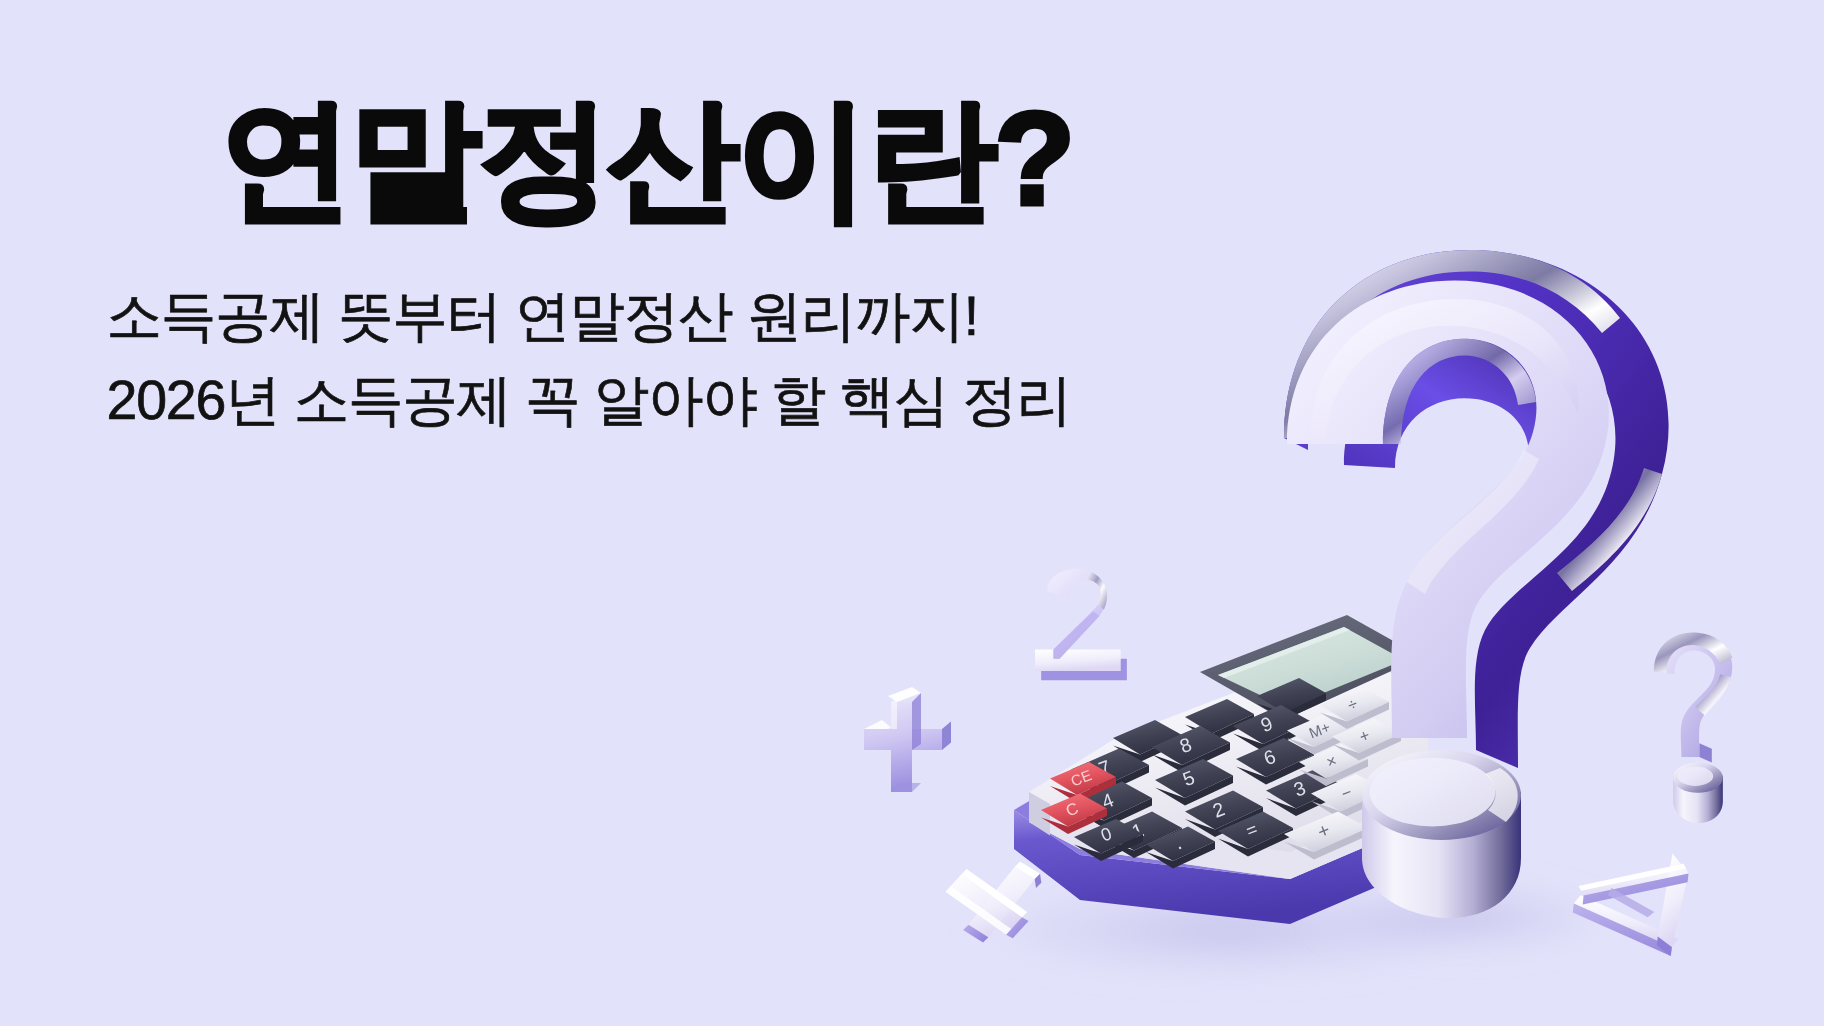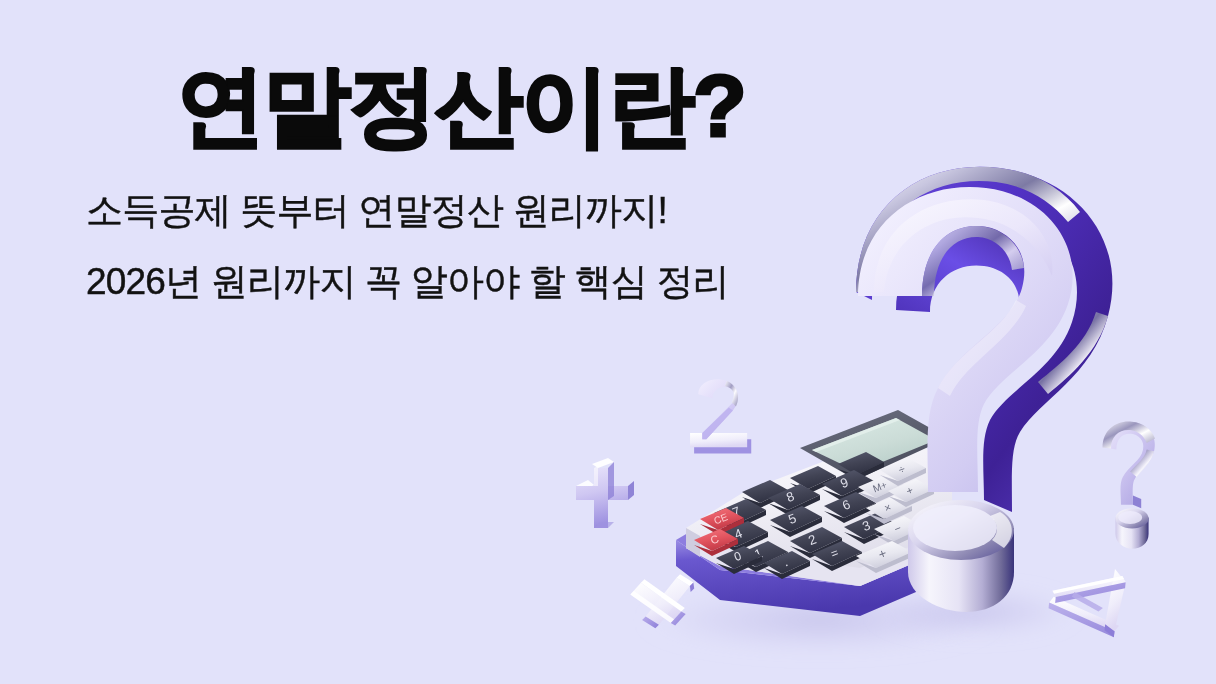--- a/index.html
+++ b/index.html
@@ -40,21 +40,21 @@
   .sub-wrap {
     margin-top: 32px;
   }
   .subline {
     font-family: "Liberation Sans", "DejaVu Sans", sans-serif;
     font-size: 37px;
     line-height: 1.48;
     font-weight: 400;
     letter-spacing: -0.8px;
     color: #121212;
-    margin: 16px;
+    margin: 1px;
     white-space: nowrap;
     -webkit-text-stroke: 0.45px #121212;
     paint-order: stroke fill;
   }
 
   
   .stage {
     position: absolute;
     left: 0;
     top: 0;
@@ -432,17 +432,17 @@
         </g>
       </g>
 
     </svg>
   </div>
 
   <div class="text-block">
     <h1 class="headline">연말정산이란?</h1>
     <div class="sub-wrap">
       <p class="subline">소득공제 뜻부터 연말정산 원리까지!</p>
-      <p class="subline">2026년 원리까지 꼭 알아야 할 핵심 정리</p>
+      <p class="subline">2026년 소득공제 꼭 알아야 할 핵심 정리</p>
     </div>
   </div>
 
 </div>
 
 </body></html>

